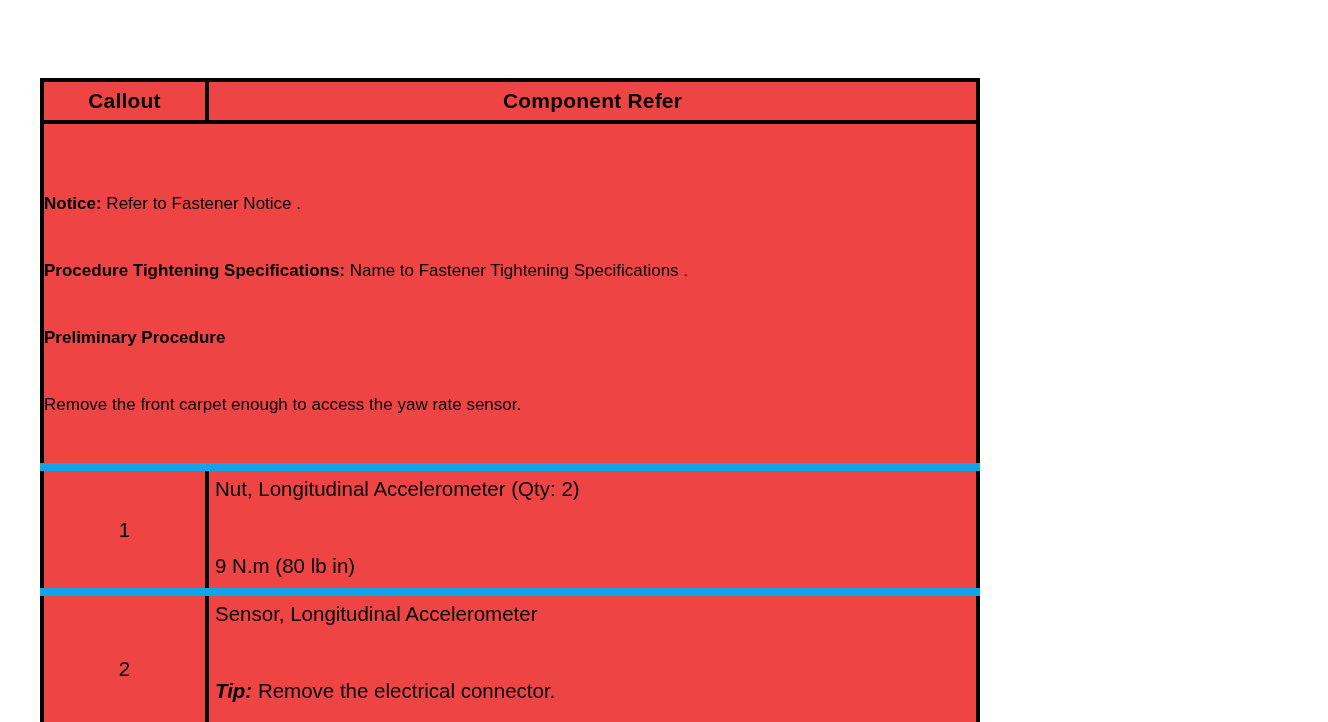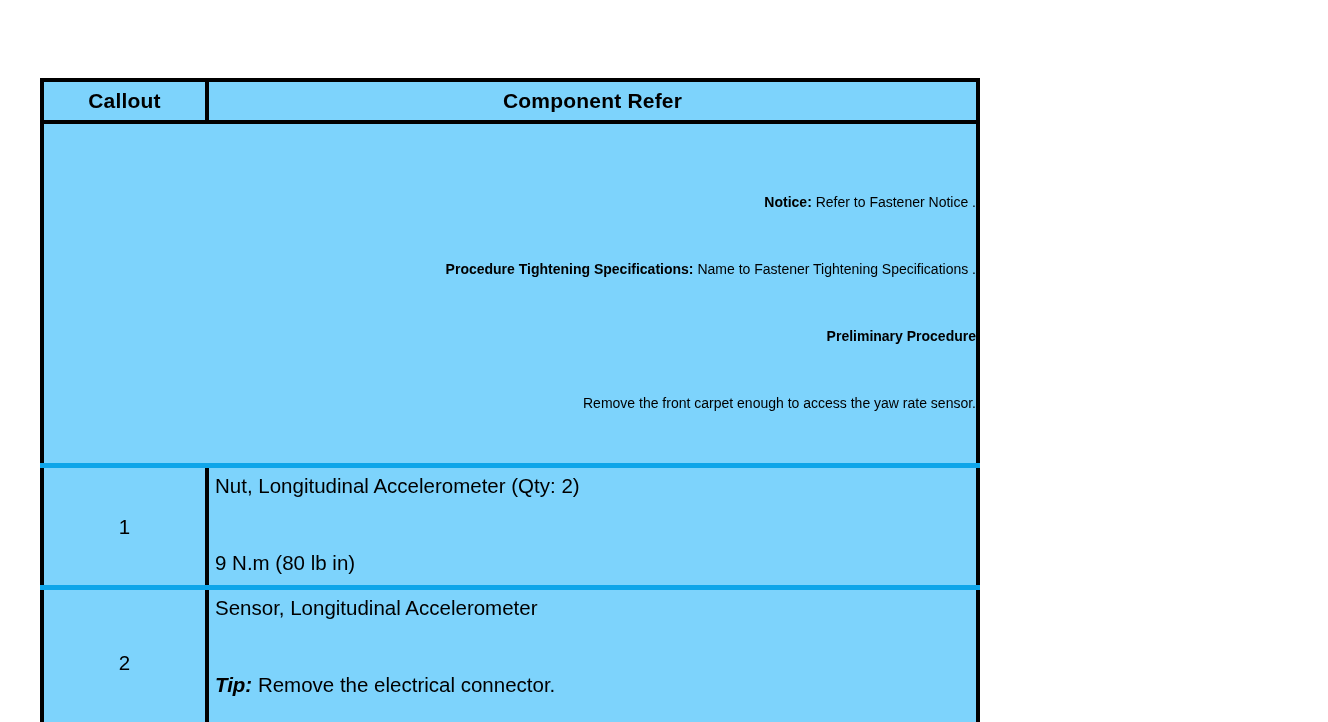--- a/index.html
+++ b/index.html
@@ -28,21 +28,21 @@
   }
 
   .service-table col.col-callout { width: 165px; }
   .service-table col.col-name    { width: 771px; }
 
   .service-table th,
   .service-table td {
     border: 2px solid #000000;
     padding: 0;
     vertical-align: top;
-    background: #7dd3fc;
+    background: #ef4444;
   }
 
   
   .header-row th {
     border-bottom: 4px solid #000000;
     height: 38px;
     text-align: center;
     vertical-align: middle;
     font-size: 21px;
     font-weight: bold;
@@ -51,23 +51,22 @@
   .header-row th.th-callout { border-right: 4px solid #000000; }
 
   
   .notice-cell {
     border-top: 2px solid #000000;
     border-bottom: 4px solid #000000;
     padding: 12px 2px 6px 5px;
     height: 281px;
   }
   .notice-block {
-    font-size: 14px;
+    font-size: 17px;
     line-height: 1.0;
-    text-align: right;
   }
   .notice-line {
     margin: 0;
     padding: 0;
     height: 67px;
     white-space: nowrap;
   }
   .notice-line.spacer-top { height: 71px; }
   .notice-line b { font-weight: bold; }
 
@@ -82,21 +81,21 @@
     font-size: 20.5px;
   }
   .part-row .name-cell {
     padding: 8px 4px 8px 6px;
     font-size: 20.5px;
     line-height: 1.0;
   }
   .row-1 .name-cell { height: 91px; }
   .row-2 .name-cell { height: 129px; }
 
-  .row-1 td, .row-2 td { border-top: 5px solid #0ea5e9; }
+  .row-1 td, .row-2 td { border-top: 8px solid #0ea5e9; }
 
   .part-line {
     margin: 0;
     padding: 0;
     height: 24px;
     white-space: nowrap;
   }
   .part-gap { height: 53px; }
   .part-line b { font-weight: bold; font-style: italic; }
   .strong-line { font-weight: normal; }

